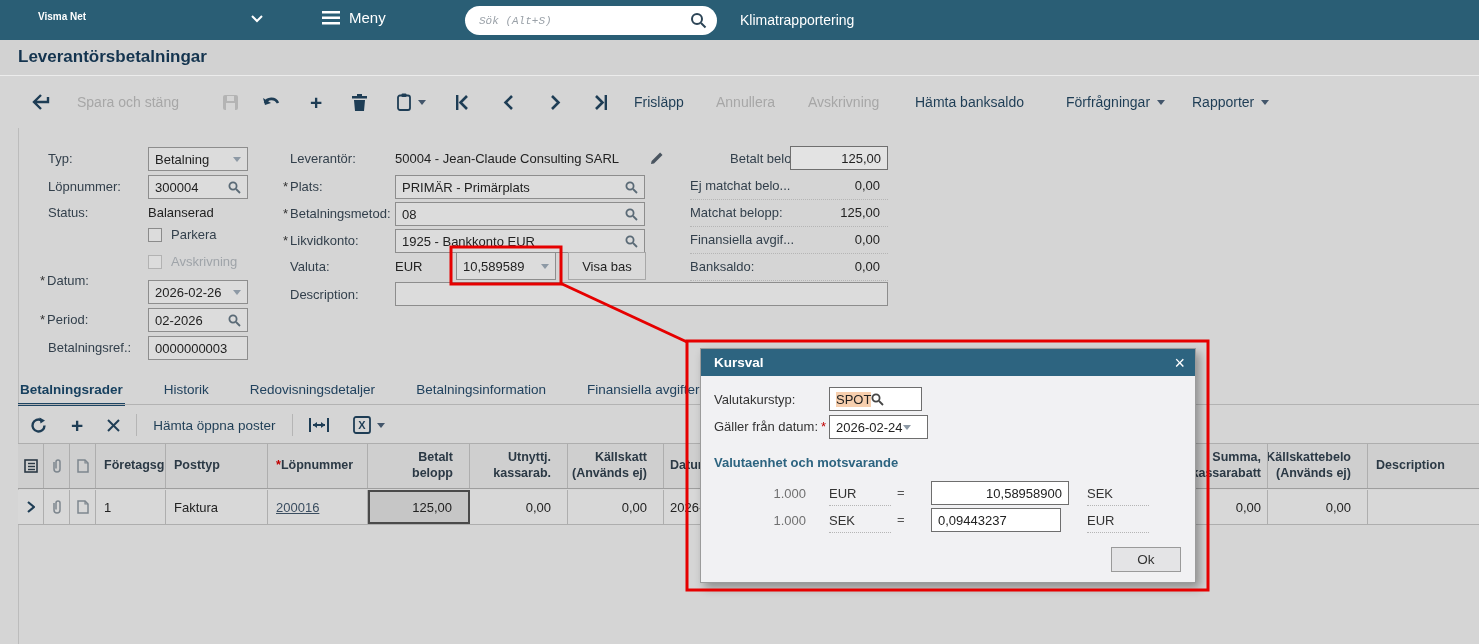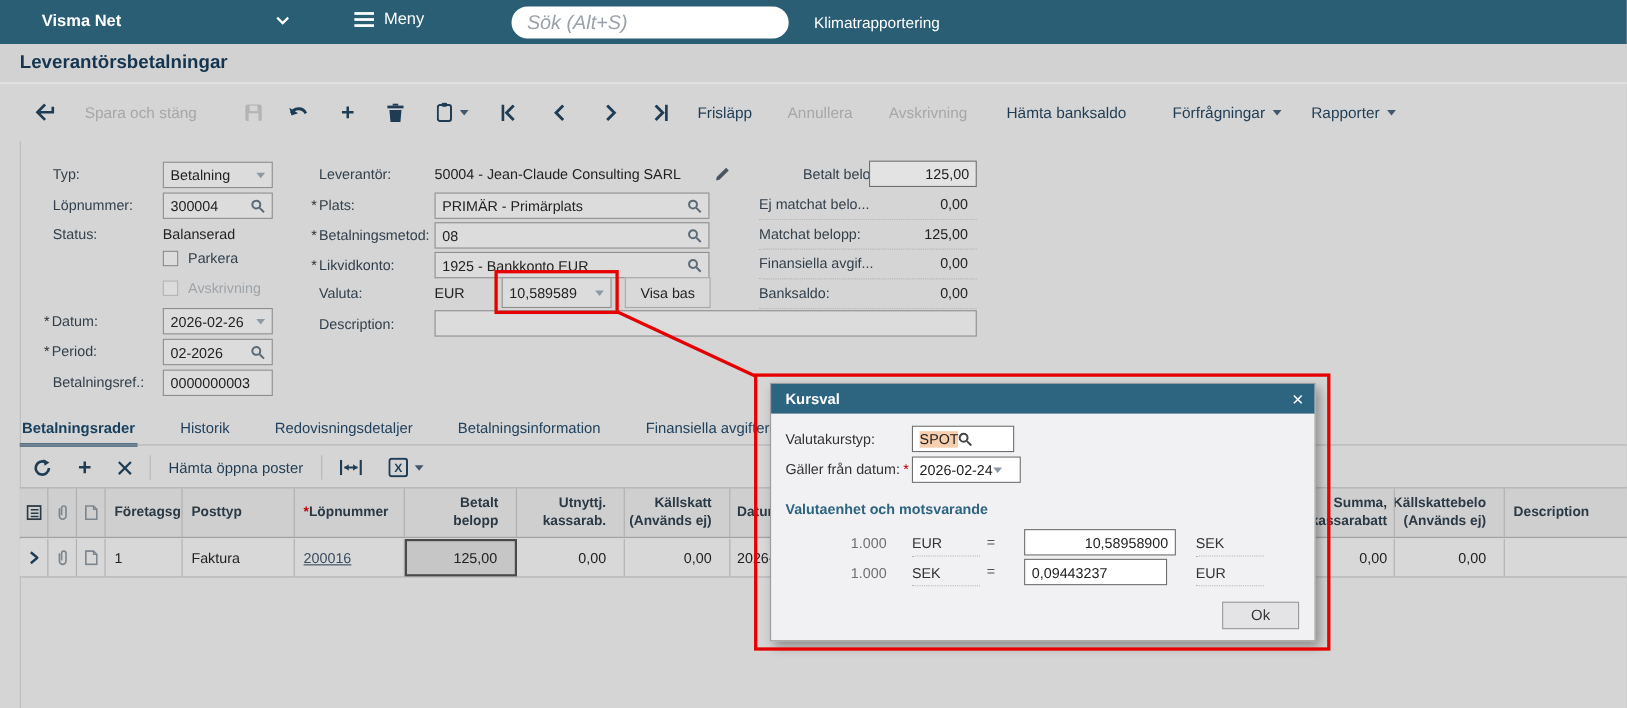--- a/index.html
+++ b/index.html
@@ -6,25 +6,25 @@
   html,body { background:#bfbfbf; }
   .page {
     position:relative; width:1479px; height:644px; overflow:hidden;
     background:#d5d5d5; font-family:"Liberation Sans", sans-serif; font-size:13px; color:#222;
   }
   .abs { position:absolute; }
   .row { display:flex; align-items:center; }
 
   
   .topbar { position:absolute; left:0; top:0; width:1479px; height:40px; background:#2a5e75; }
-  .brand { position:absolute; left:38px; top:11px; color:#fff; font-size:15px; font-weight:bold; }
+  .brand { position:absolute; left:38px; top:11px; color:#fff; font-size:10px; font-weight:bold; }
   .brand-caret { position:absolute; left:250px; top:14px; }
   .menu-btn { position:absolute; left:322px; top:9px; display:flex; align-items:center; gap:9px; color:#fff; font-size:15px; cursor:pointer; }
   .search { position:absolute; left:465px; top:6px; width:252px; height:29px; background:#fff; border-radius:15px; display:flex; align-items:center; padding:0 10px 0 14px; }
-  .search input { flex:1; border:none; outline:none; background:transparent; font-family:Liberation Sans, sans-serif; font-size:18px; color:#701a75; }
+  .search input { flex:1; border:none; outline:none; background:transparent; font-family:Liberation Mono, monospace; font-size:11px; color:#701a75; }
   .search input::placeholder { color:#9aa1a8; font-style:italic; }
   .context { position:absolute; left:740px; top:12px; color:#fff; font-size:14px; }
 
   
   .titlebar { position:absolute; left:0; top:40px; width:1479px; height:36px; background:#d2d2d2; border-bottom:1px solid #ececec; }
   .titlebar h1 { position:absolute; left:18px; top:7px; font-size:17px; font-weight:600; color:#14344f; }
 
   
   .toolbar { position:absolute; left:0; top:77px; width:1479px; height:50px; }
   .tbtn { position:absolute; top:0; height:50px; display:flex; align-items:center; color:#1e3d55; font-size:14px; cursor:pointer; white-space:nowrap; }
@@ -211,21 +211,21 @@
 
   <div class="abs row" style="left:148px;top:227px">
     <span class="cb"></span>
     <span class="lbl">Parkera</span>
   </div>
   <div class="abs row" style="left:148px;top:254px">
     <span class="cb dis"></span>
     <span class="lbl" style="color:#9fa4a9">Avskrivning</span>
   </div>
 
-  <span class="abs lbl" style="left:40px;top:284px"><span class="star">*</span><span>Datum:</span></span>
+  <span class="abs lbl" style="left:40px;top:273px"><span class="star">*</span><span>Datum:</span></span>
   <div class="abs box" style="left:148px;top:280px;width:100px">
     <span class="flex1">2026-02-26</span>
       <span class="caret lt"></span>
   </div>
 
   <span class="abs lbl" style="left:40px;top:312px"><span class="star">*</span><span>Period:</span></span>
   <div class="abs box" style="left:148px;top:308px;width:100px">
     <span class="flex1">02-2026</span>
     <svg class="ic" width="13" height="13">
         <circle cx="5" cy="5" r="3.6" fill="none" stroke="#5a6a76" stroke-width="1.8"></circle>

